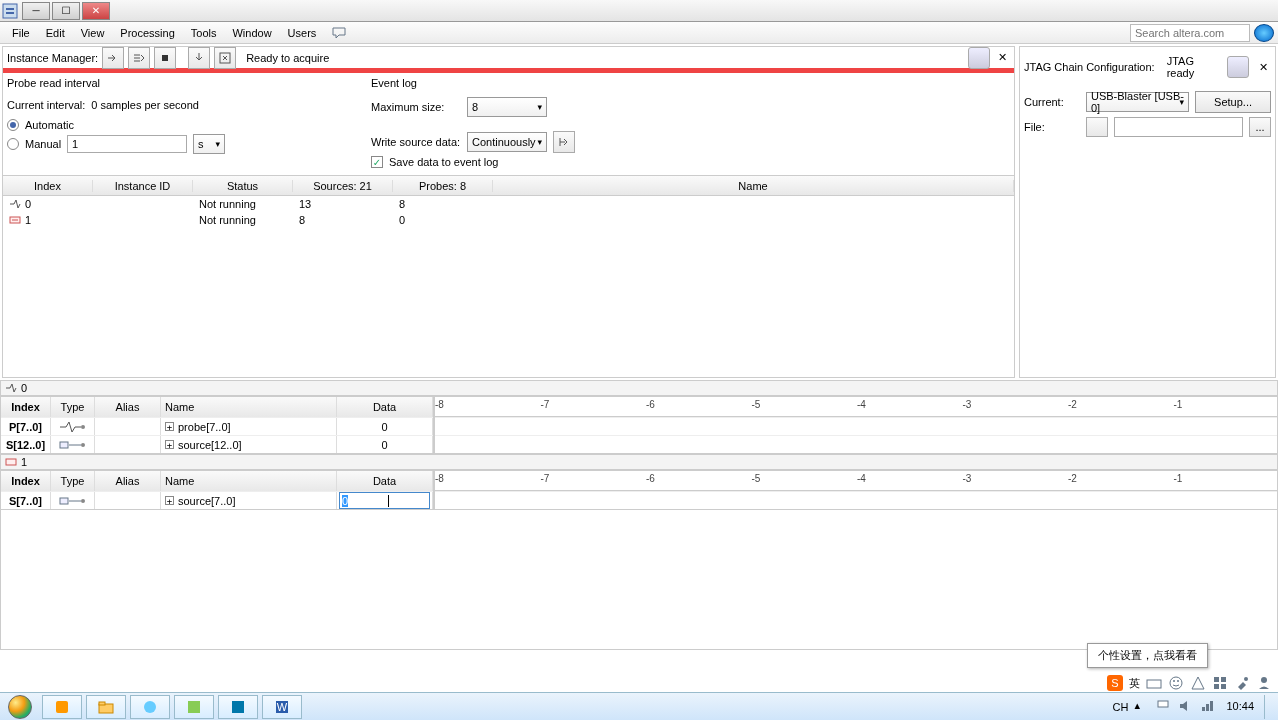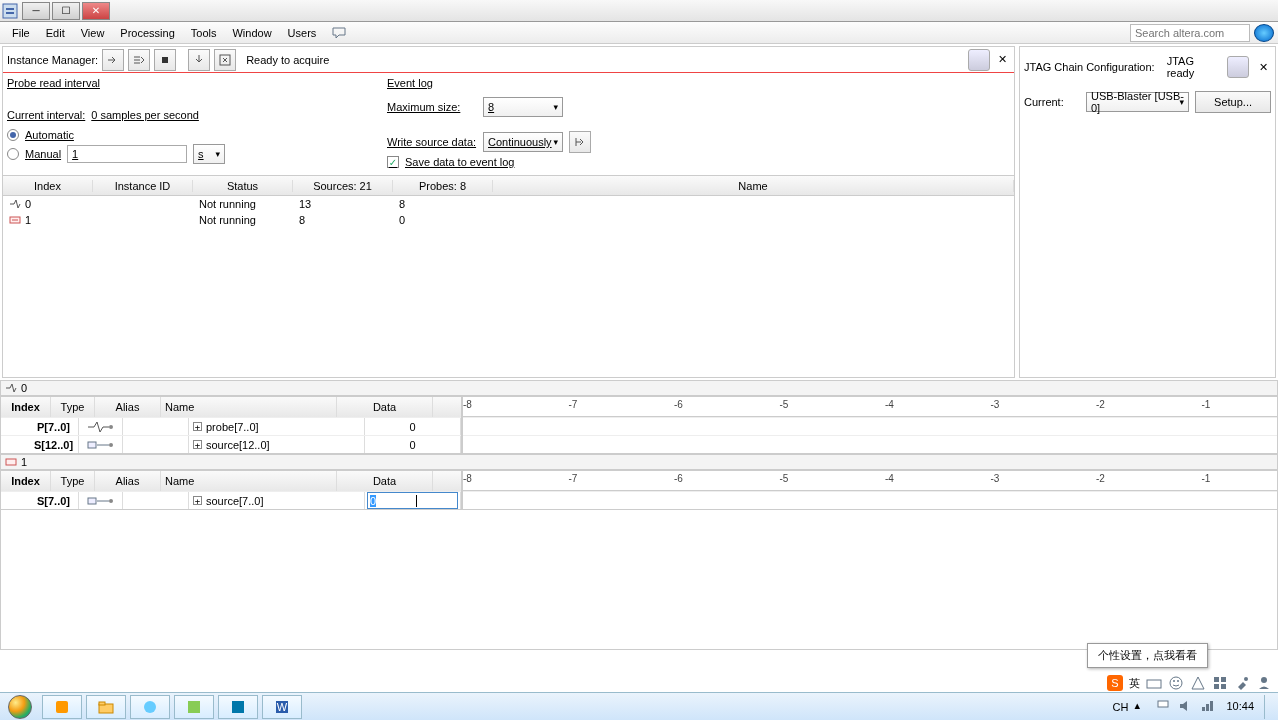--- a/index.html
+++ b/index.html
@@ -15,26 +15,26 @@
 .menubar { height: 22px; background: linear-gradient(#fdfdfd,#ececec); display: flex; align-items: center; padding: 0 4px; border-bottom: 1px solid #ccc; }
 .menubar .menuitem { padding: 2px 8px; cursor: default; }
 .menubar .spacer { flex: 1; }
 .searchbox { width: 120px; height: 18px; border: 1px solid #bbb; padding: 0 4px; color: #999; background: #fff; }
 .globebtn { width: 20px; height: 18px; margin-left: 4px; background: radial-gradient(#6cf,#06c); border-radius: 50%; border: 1px solid #048; }
 
 .maincols { display: flex; height: 336px; }
 .leftcol { flex: 1; border: 1px solid #ccc; margin: 2px; display: flex; flex-direction: column; }
 .rightcol { width: 257px; border: 1px solid #ccc; margin: 2px; padding: 4px; }
 
-.instancebar { height: 26px; display: flex; align-items: center; padding: 2px 4px; border-bottom: 1px solid #ef4444; gap: 4px; }
+.instancebar { height: 26px; display: flex; align-items: center; padding: 2px 4px; border-bottom: 5px solid #ef4444; gap: 4px; }
 .toolbtn { width: 22px; height: 22px; border: 1px solid #aaa; background: linear-gradient(#fafafa,#e8e8e8); display: flex; align-items: center; justify-content: center; }
 .statusicon { width: 22px; height: 22px; border: 1px solid #aaa; background: linear-gradient(#eef,#ccd); border-radius: 3px; }
 .closex { width: 16px; cursor: pointer; padding: 0 4px; }
 
-.configrow { display: flex; padding: 4px; gap: 20px; text-decoration: underline; }
+.configrow { display: flex; padding: 4px; gap: 4px; }
 .probepanel { width: 360px; }
 .eventpanel { flex: 1; }
 .fieldrow { display: flex; align-items: center; gap: 6px; margin: 3px 0; }
 .radio { width: 12px; height: 12px; border: 1px solid #888; border-radius: 50%; background: #fff; display: inline-flex; align-items: center; justify-content: center; }
 .radio.checked::after { content: ''; width: 6px; height: 6px; border-radius: 50%; background: #46a; }
 .checkbox { width: 12px; height: 12px; border: 1px solid #888; background: #fff; display: inline-flex; align-items: center; justify-content: center; }
 .checkbox.checked::after { content: '✓'; font-size: 10px; color: #2a6; }
 .textinput { height: 18px; border: 1px solid #aaa; padding: 0 4px; background: #fff; }
 .combo { height: 20px; border: 1px solid #999; background: linear-gradient(#fff,#f0f0f0); display: flex; align-items: center; padding: 0 4px; position: relative; }
 .combo::after { content: '▾'; position: absolute; right: 4px; font-size: 9px; }
@@ -45,21 +45,21 @@
 .listrow { display: flex; height: 16px; align-items: center; }
 .listrow .col { padding: 0 6px; }
 .rowicon { width: 12px; height: 12px; display: inline-block; }
 
 .bottompane { position: relative; }
 .pgroup-title { background: #f4f4f4; border: 1px solid #ccc; padding: 1px 4px; display: flex; align-items: center; gap: 4px; height: 16px; }
 .sigtable { display: flex; border: 1px solid #ccc; }
 .sigleft { border-right: 1px solid #ccc; }
 .sigheader { display: flex; background: linear-gradient(#fafafa,#e8e8e8); height: 20px; align-items: center; }
 .sigheader .c, .sigrow .c { border-right: 1px solid #ddd; padding: 0 4px; display: flex; align-items: center; height: 100%; }
-.sigrow { display: flex; height: 18px; align-items: center; border-top: 1px solid #eee; padding-left: 28px; }
+.sigrow { display: flex; height: 18px; align-items: center; border-top: 1px solid #eee; }
 .c-index { width: 50px; font-weight: bold; justify-content: center; }
 .c-type { width: 44px; justify-content: center; }
 .c-alias { width: 66px; justify-content: center; }
 .c-name { width: 176px; }
 .c-data { width: 96px; justify-content: center; }
 .timeline { flex: 1; position: relative; border-left: 1px solid #ccc; background: #fff; }
 .timeruler { height: 20px; position: relative; border-bottom: 1px solid #ccc; }
 .tick { position: absolute; top: 2px; font-size: 10px; color: #444; }
 .databar { height: 18px; border-top: 1px solid #eee; }
 .typeicon { width: 28px; height: 14px; }
@@ -156,21 +156,21 @@
         </div>
       <span style="margin-left:6px">Ready to acquire</span>
       <span style="flex:1"></span>
       <div class="statusicon"></div>
       <span class="closex">✕</span>
     </div>
 
     <div class="configrow">
       <div class="probepanel">
         <div>Probe read interval</div>
-        <div class="fieldrow" style="margin-top:20px">
+        <div class="fieldrow" style="margin-top:10px">
           <span>Current interval:</span>
           <span>0 samples per second</span>
         </div>
         <div class="fieldrow" style="margin-top:8px">
           <span class="radio checked"></span>
           <span>Automatic</span>
         </div>
         <div class="fieldrow">
           <span class="radio"></span>
           <span>Manual</span>
@@ -257,20 +257,28 @@
       <div class="statusicon"></div>
       <span class="closex">✕</span>
     </div>
     <div class="row" style="margin-top:12px">
       <span style="width:56px">Current:</span>
       <div class="combo" style="flex:1">
           <span>USB-Blaster [USB-0]</span>
         </div>
       <div class="rtbtn">
           <span>Setup...</span>
+        </div>
+    </div>
+    <div class="row">
+      <span style="width:56px">File:</span>
+      <div class="filebtn"></div>
+      <div class="filedisp"></div>
+      <div class="dots">
+          <span>...</span>
         </div>
     </div>
   </div>
 </div>
 
 <div class="bottompane">
 
   <div class="pgroup-title">
     <span>
         <svg width="12" height="12">

